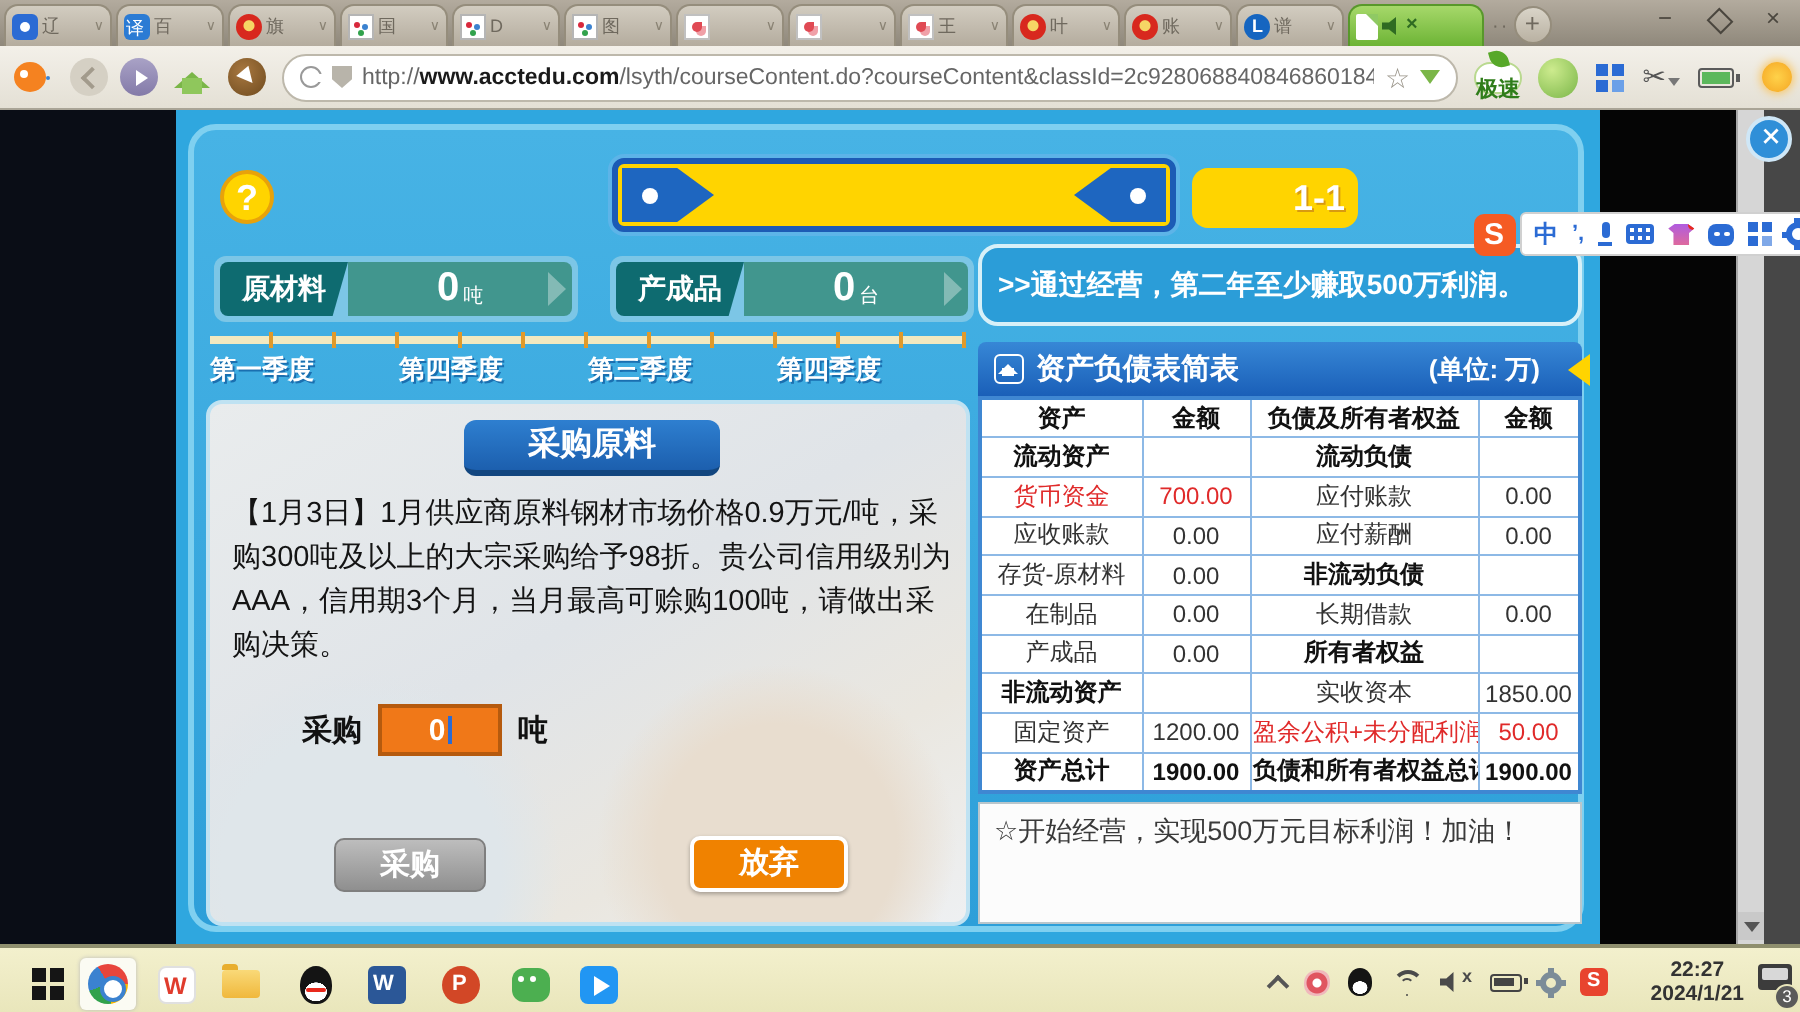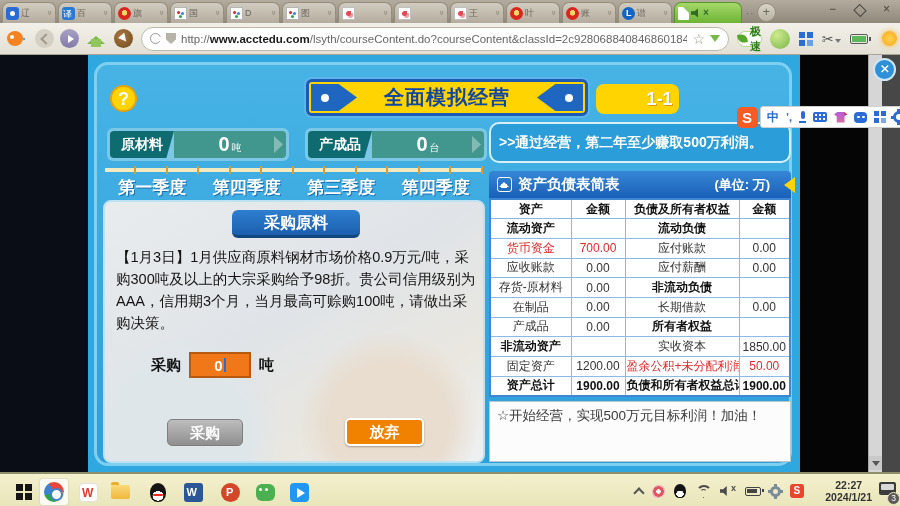--- a/index.html
+++ b/index.html
@@ -63,21 +63,21 @@
   #addressbar { width:588px; height:24px; margin-left:4px; background:#fff; border:1px solid #bdb8ab; border-radius:13px;
     display:flex; align-items:center; padding:0 8px; gap:5px; }
   .i-refresh { width:11px; height:11px; border:1.5px solid #999; border-radius:50%; }
   .i-refresh::after { content:""; position:absolute; right:-2px; top:3px; width:4px; height:4px; background:#fff; }
   .i-shield { width:10px; height:11px; background:#b8b4aa; clip-path:polygon(0 0,100% 0,100% 60%,50% 100%,0 60%); }
   #urltext { flex:1; font-size:11.5px; color:#666; white-space:nowrap; overflow:hidden; }
   #urltext b { color:#1a1a1a; }
   .i-star { font-size:14px; color:#9a958a; line-height:14px; }
   .i-drop-green { width:0; height:0; border:5px solid transparent; border-top:7px solid #7ab648; margin-top:5px; }
   #speedpill { width:52px; height:16px; margin-left:8px; border-radius:12px; background:#fff; border:1.5px solid #b9d98f;
-    display:flex; align-items:center; justify-content:center; gap:3px; }
+    display:flex; align-items:center; justify-content:center; gap:3px;flex-direction:column; }
   .i-leaf { width:9px; height:9px; background:#57a829; border-radius:0 70% 0 70%; transform:rotate(-15deg); }
   #speedpill span { font-size:11px; color:#2f7d1a; font-weight:bold; }
   .i-avatar { width:20px; height:20px; border-radius:50%; background:radial-gradient(circle at 35% 30%,#cdeb8e,#7ab648); margin-left:8px; }
   .i-grid-blue { width:14px; height:14px; margin-left:9px; }
   .i-grid-blue::before { content:""; position:absolute; left:0; top:0; width:6px; height:6px; background:#2b6bd4;
     box-shadow:8px 0 0 #2b6bd4, 0 8px 0 #2b6bd4, 8px 8px 0 #6ba0e8; }
   .i-scissors { font-size:14px; color:#555; margin-left:9px; font-family:"DejaVu Sans",sans-serif; }
   .i-tinydrop { width:0; height:0; border:3px solid transparent; border-top:4px solid #777; margin:8px 0 0 1px; }
   .i-battery-tb { width:18px; height:10px; border:1.5px solid #5a5a5a; border-radius:2px; margin-left:9px; }
   .i-battery-tb::before { content:""; position:absolute; left:1px; top:1px; right:1px; bottom:1px; background:#5cb85c; }
@@ -144,21 +144,21 @@
   .statvalue .num { font-size:20px; font-weight:bold; }
   .statvalue .unit { font-size:10px; margin-left:2px; margin-top:6px; }
   .statvalue::after { content:""; position:absolute; right:3px; top:5px; width:9px; height:17px;
     background:rgba(255,255,255,.35); clip-path:polygon(0 0,100% 50%,0 100%); }
 
   #timeline { position:absolute; left:8px; top:101px; width:378px; height:8px;
     background:
       repeating-linear-gradient(90deg, transparent 0 29.5px, #e09a2a 29.5px 31.5px),
       linear-gradient(transparent 2px, #f2e9c0 2px 6px, transparent 6px); }
   #quarters { position:absolute; left:8px; top:111px; width:378px; display:flex; }
-  .quarter { flex:1; text-align:center; font-size:17px; font-weight:bold; color:#fff; text-shadow:1px 1px 0 #1a6fb0; }
+  .quarter { flex:1; font-size:13px; font-weight:bold; color:#fff; text-shadow:1px 1px 0 #1a6fb0; }
 
   #panel { position:absolute; left:6px; top:135px; width:382px; height:263px; border-radius:8px;
     background:
       radial-gradient(circle at 75% 85%, #e8ddcf 0 60px, transparent 90px),
       radial-gradient(circle at 20% 90%, #dfe6ea 0 70px, transparent 100px),
       linear-gradient(150deg,#e9eced,#e0e4e8 45%,#eae7e0 75%,#eef0f2);
     border:2px solid #bfe2f2; }
   #purchase-header { position:absolute; left:127px; top:8px; width:128px; height:28px;
     background:linear-gradient(#2e7fd0,#1c5fae); border-bottom:3px solid #12467f; border-radius:6px;
     color:#fff; font-size:16px; font-weight:bold; text-align:center; line-height:26px; }
@@ -382,21 +382,20 @@
             <span class="ic i-gearblue"></span>
           </span>
       </div>
     </div>
 
     <div id="gamearea">
       <div id="gamebox">
         <div id="help-btn">?</div>
         <div id="banner">
           <div class="arr" id="arr-left"></div>
-          <div id="banner-title">全面模拟经营</div>
           <div class="arr" id="arr-right"></div>
         </div>
         <div id="stage-btn">1-1</div>
 
         <div id="stats">
             <div class="statbar" style="left: 10px;">
               <div class="statlabel">原材料</div>
               <div class="statvalue">
                 <span class="num">0</span>
                 <span class="unit">吨</span>

